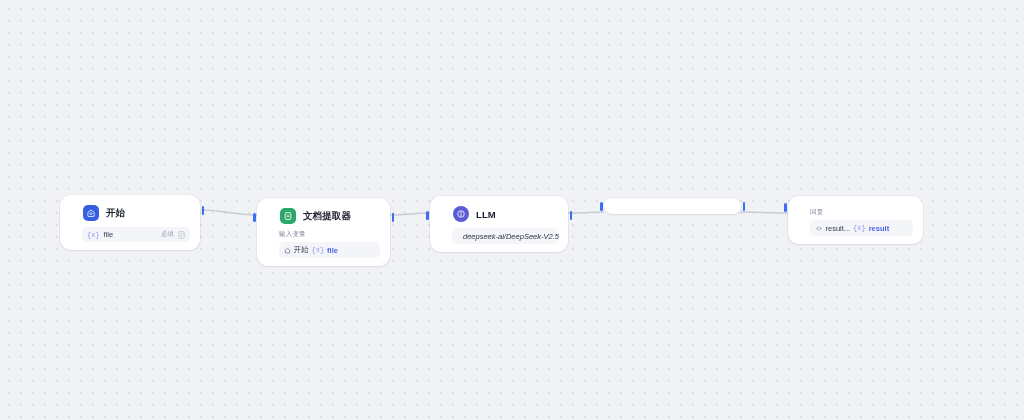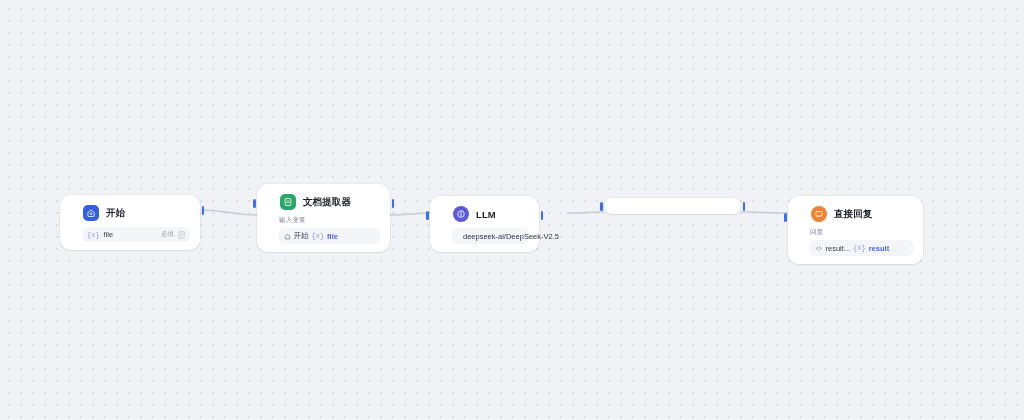--- a/index.html
+++ b/index.html
@@ -99,21 +99,21 @@
     text-overflow: ellipsis; white-space: nowrap;
   }
   .model-row {
     background: #f4f5f8;
     border-radius: 5px;
     height: 16px;
     display: flex; align-items: center;
     padding: 0 6px; gap: 5px;
   }
   .model-name {
-    font-size: 7.5px; color: #2c3246; white-space: nowrap;
+    font-size: 7.5px; color: #2c3246; white-space: nowrap; font-style: italic;
   }
   .handle {
     position: absolute;
     width: 2.5px; height: 9px;
     background: #3b6ef0;
     border-radius: 1.5px;
     top: 50%;
     margin-top: -17px;
   }
   .handle.left { left: -4px; }
@@ -150,21 +150,21 @@
         <span class="spacer"></span>
         <span class="req-text">必填</span>
         <svg class="mini-icon" viewBox="0 0 10 12">
           <rect x="1" y="1" width="8" height="10" rx="1.2" stroke="#9aa0b0" stroke-width="1" fill="none"></rect>
           <path d="M3.2 4h3.6M3.2 6.2h3.6M3.2 8.4h2.2" stroke="#9aa0b0" stroke-width="0.8"></path>
         </svg>
       </div>
     </div>
   </div>
 
-  <div class="node" id="node-doc-extractor" style="left:257px; top:184px; width:133px;">
+  <div class="node" id="node-doc-extractor" style="left:257px; top:198px; width:133px;">
     <span class="handle left" style="margin-top:-19px;"></span>
     <span class="handle right" style="margin-top:-19px;"></span>
     <div class="node-head">
       <span class="node-icon" style="background:#2aa86a;">
         <svg width="10" height="10" viewBox="0 0 16 16" fill="none">
           <rect x="3.5" y="2.5" width="9" height="11" rx="1.4" stroke="#fff" stroke-width="1.3"></rect>
           <path d="M6.2 6.6h3.6M6.2 9h3.6" stroke="#fff" stroke-width="1.1" stroke-linecap="round"></path>
         </svg>
       </span>
       <span class="node-title">文档提取器</span>
@@ -177,21 +177,21 @@
             <path d="M3 7.2 8 3.2l5 4v5.4a.9.9 0 0 1-.9.9H3.9a.9.9 0 0 1-.9-.9z" stroke="#5b6178" stroke-width="1.5" stroke-linejoin="round"></path>
           </svg>
           <span class="chip-src">开始</span>
         </span>
         <span class="mono-x">{x}</span>
         <span class="var-name blue">file</span>
       </div>
     </div>
   </div>
 
-  <div class="node" id="node-llm" style="left:430px; top:196px; width:109px;">
+  <div class="node" id="node-llm" style="left:430px; top:196px; width:138px;">
     <span class="handle left" style="margin-top:-13px;"></span>
     <span class="handle right" style="margin-top:-13px;"></span>
     <div class="node-head">
       <span class="node-icon" style="background:#5b5bd6; border-radius:50%;">
         <svg width="10" height="10" viewBox="0 0 16 16" fill="none">
           <circle cx="8" cy="8" r="5.2" stroke="#fff" stroke-width="1.3"></circle>
           <path d="M8 4.6v6.8" stroke="#fff" stroke-width="1.3" stroke-linecap="round"></path>
         </svg>
       </span>
       <span class="node-title">LLM</span>
@@ -206,29 +206,20 @@
     </div>
   </div>
 
   <div class="node head-only" id="node-erchart" style="left:604px; top:198px; width:137px; padding:8px;">
     <span class="handle left"></span>
     <span class="handle right"></span>
   </div>
 
   <div class="node" id="node-direct-reply" style="left:788px; top:196px; width:135px;">
     <span class="handle left" style="margin-top:-17px;"></span>
-    <div class="node-head">
-      <span class="node-icon" style="background:#ee8433; border-radius:50%;">
-        <svg width="10" height="10" viewBox="0 0 16 16" fill="none">
-          <rect x="3" y="4" width="10" height="7.2" rx="1.8" stroke="#fff" stroke-width="1.3"></rect>
-          <path d="M6 11.2 6 13.2l2.2-2" stroke="#fff" stroke-width="1.2" stroke-linejoin="round"></path>
-        </svg>
-      </span>
-      <span class="node-title">直接回复</span>
-    </div>
     <div class="node-body">
       <div class="field-label">回复</div>
       <div class="chip">
         <span class="chip-ref">
           <svg width="8" height="7" viewBox="0 0 16 16" fill="none">
             <path d="M6 4.8 3.2 8 6 11.2M10 4.8 12.8 8 10 11.2" stroke="#5b6178" stroke-width="1.6" stroke-linecap="round" stroke-linejoin="round"></path>
           </svg>
           <span class="chip-src">result...</span>
         </span>
         <span class="mono-x">{x}</span>

